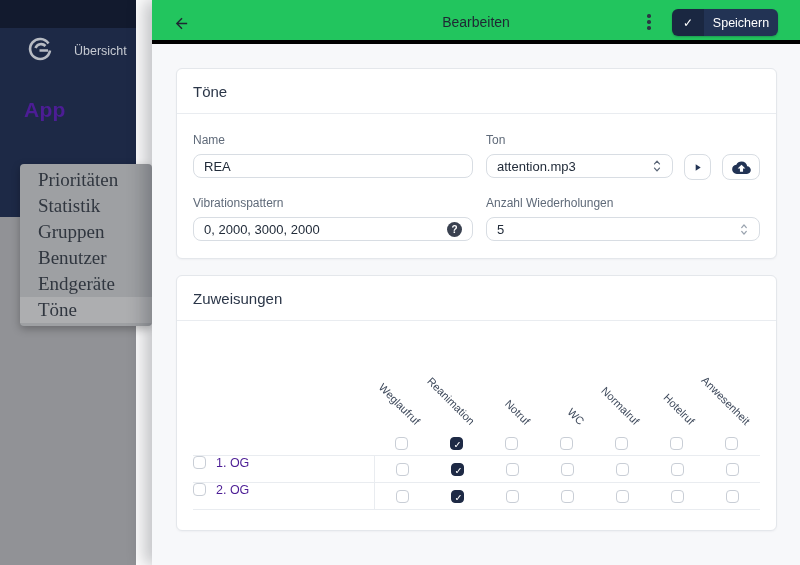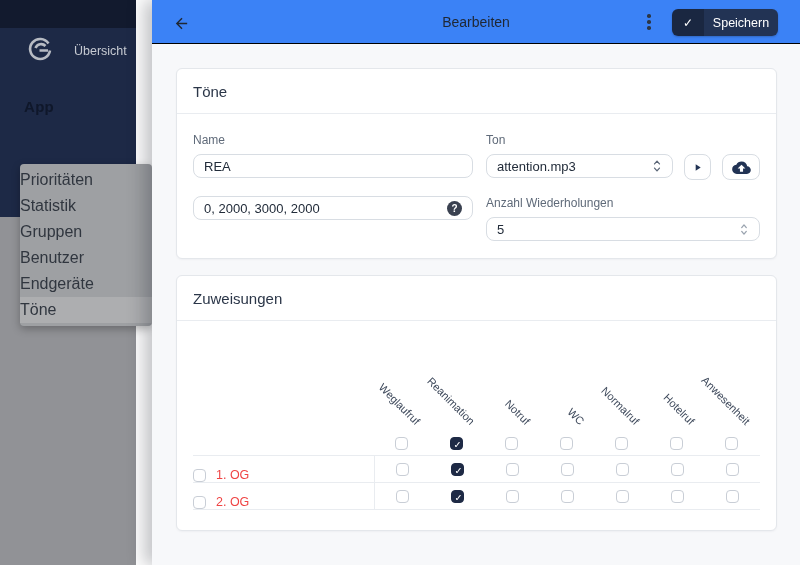--- a/index.html
+++ b/index.html
@@ -13,35 +13,35 @@
     --accent:#223354; --accent-dark:#1a2741; --sidebar-navy:#1d2946;
     --cb-checked:#1e2a45;
   }
 
   
   .sidebar { position:absolute; left:0; top:0; width:136px; height:565px; background:#919296; }
   .sb-strip { position:absolute; left:0; top:0; width:100%; height:28px; background:#121a2e; }
   .sb-navy  { position:absolute; left:0; top:28px; width:100%; height:189px; background:var(--sidebar-navy); }
   .brand-logo { position:absolute; left:27px; top:37px; }
   .sb-overview { position:absolute; left:74px; top:44px; font-size:12.5px; color:#c6cad2; }
-  .sb-app { position:absolute; left:24px; top:98px; font-size:15px; font-weight:600; color:#0f172a; letter-spacing:.3px; }
+  .sb-app { position:absolute; left:24px; top:98px; font-size:21px; font-weight:600; color:#4c1d95; letter-spacing:.3px; }
   .menu-panel {
     position:absolute; left:20px; top:164px; width:132px;
     background:#9ea0a3; border-radius:4px; padding:3px 0;
     box-shadow:0 3px 9px rgba(0,0,0,.28);
   }
-  .menu-item { height:26px; line-height:26px; font-size:16px; color:#30363f; cursor:default; white-space:nowrap; }
+  .menu-item { height:26px; line-height:26px; padding-left:18px; font-size:19px; color:#30363f; cursor:default; white-space:nowrap;font-family:Liberation Serif, serif; }
   .menu-item.active { background:#adaeb0; }
 
   
   .sheet {
     position:absolute; left:152px; top:0; width:648px; height:565px;
     background:#f7f8fa; box-shadow:-8px 0 16px rgba(15,20,30,.25);
   }
-  .topbar { position:relative; height:44px; background:#3b82f6; border-bottom:1px solid #000000; }
+  .topbar { position:relative; height:44px; background:#22c55e; border-bottom:4px solid #000000; }
   .back-btn { position:absolute; left:18px; top:12px; width:22px; height:22px; display:flex; align-items:center; justify-content:center; color:#1f2733; }
   .tb-title { position:absolute; left:0; right:0; top:14px; text-align:center; font-size:14px; color:#1f2733; }
   .kebab { position:absolute; left:488px; top:11px; width:18px; height:22px; display:flex; flex-direction:column; align-items:center; justify-content:center; gap:2.5px; }
   .kebab .dot { width:3.5px; height:3.5px; border-radius:50%; background:#2c3644; }
   .save-btn {
     position:absolute; right:22px; top:9px; width:106px; height:27px;
     display:flex; border-radius:6px; overflow:hidden; box-shadow:0 1px 2px rgba(16,24,40,.25); cursor:pointer;
   }
   .save-check { width:32px; background:var(--accent-dark); color:#fff; display:flex; align-items:center; justify-content:center; font-size:12px; }
   .save-label { flex:1; background:var(--accent); color:#fff; display:flex; align-items:center; justify-content:center; font-size:12.5px; }
@@ -73,21 +73,21 @@
   .mx-hcell { width:55px; position:relative; }
   .mx-hcell span {
     position:absolute; bottom:4px; right:calc(50% - 12px);
     transform-origin:100% 100%; transform:rotate(45deg);
     white-space:nowrap; font-size:11px; color:#3f4a5c;
   }
   .mx-checks { display:flex; margin-left:181px; height:24px; }
   .mx-ccell { width:55px; display:flex; align-items:center; justify-content:center; }
   .t-row { display:flex; height:27px; border-top:1px solid #e9ecf0; }
   .t-body { border-bottom:1px solid #e9ecf0; }
-  .t-label { width:181px; display:flex; align-items:flex-end; gap:10px; font-size:12.5px; color:#ef4444; }
+  .t-label { width:181px; display:flex; align-items:flex-start; gap:10px; font-size:12.5px; color:#4c1d95; }
   .t-cols { display:flex; border-left:1px solid #e9ecf0; }
   .t-cell { width:55px; display:flex; align-items:center; justify-content:center; }
 
   .cb { width:13px; height:13px; border:1.5px solid #c9ced6; border-radius:4px; background:#fff; cursor:pointer; flex:none; }
   .cb.checked { border-color:var(--cb-checked); background:var(--cb-checked); position:relative; }
   .cb.checked::after { content:"✓"; position:absolute; left:0; top:0; width:13px; height:13px; line-height:13px; text-align:center; color:#fff; font-size:9.5px; }
 </style>
 </head>
 <body>
 
@@ -165,20 +165,21 @@
             </div>
             <div class="btn-sq btn-upload">
               <svg width="19" height="14" viewBox="0 0 24 18" fill="currentColor">
                   <path d="M19.35 8.04A7.49 7.49 0 0 0 12 2C9.11 2 6.6 3.64 5.35 6.04A5.99 5.99 0 0 0 0 12c0 3.31 2.69 6 6 6h13c2.76 0 5-2.24 5-5 0-2.64-2.05-4.78-4.65-4.96zM14 11v4h-4v-4H7l5-5 5 5h-3z"></path>
                 </svg>
             </div>
           </div>
         </div>
 
         <div>
+          <div class="field-label">Vibrationspattern</div>
           <div class="control">
             <span>0, 2000, 3000, 2000</span>
             <span class="spacer"></span>
             <span class="help-badge">?</span>
           </div>
         </div>
 
         <div>
           <div class="field-label">Anzahl Wiederholungen</div>
           <div class="control">

